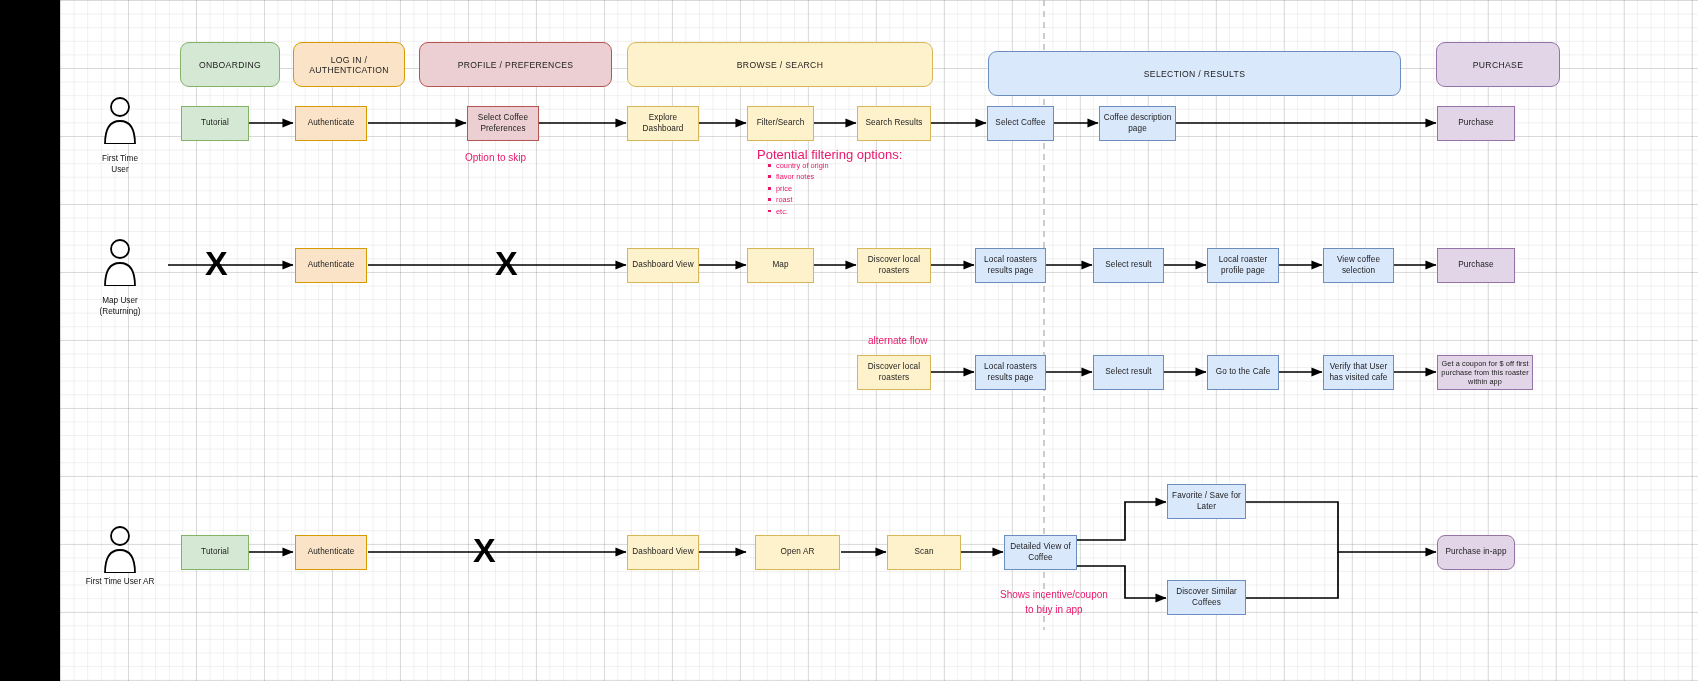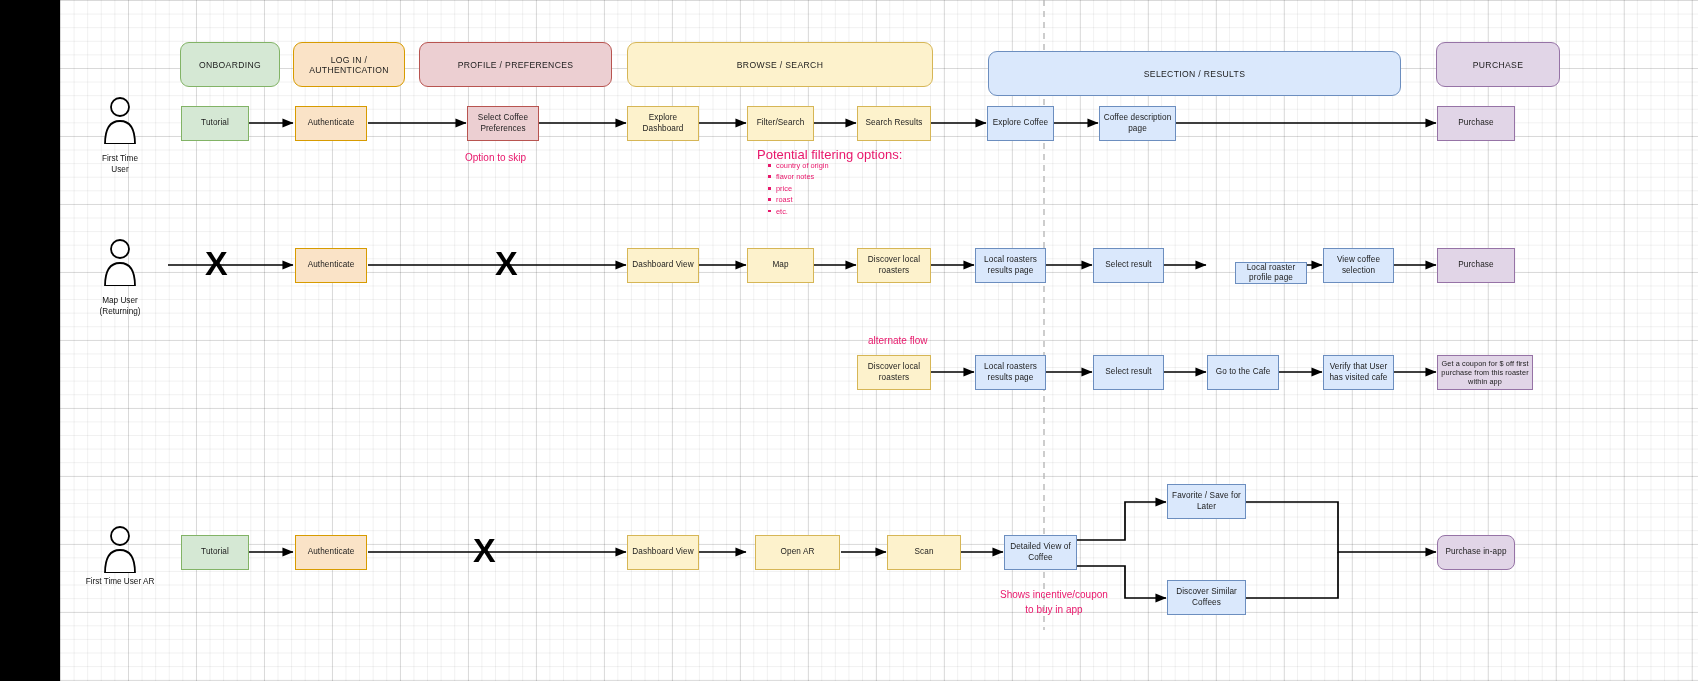--- a/index.html
+++ b/index.html
@@ -234,21 +234,21 @@
   <div class="node n-yellow" style="left:627px; top:106px; width:72px; height:35px;">
     <span>Explore Dashboard</span>
     </div>
   <div class="node n-yellow" style="left:747px; top:106px; width:67px; height:35px;">
     <span>Filter/Search</span>
     </div>
   <div class="node n-yellow" style="left:857px; top:106px; width:74px; height:35px;">
     <span>Search Results</span>
     </div>
   <div class="node n-blue" style="left:987px; top:106px; width:67px; height:35px;">
-    <span>Explore Coffee</span>
+    <span>Select Coffee</span>
     </div>
   <div class="node n-blue" style="left:1099px; top:106px; width:77px; height:35px;">
     <span>Coffee description page</span>
     </div>
   <div class="node n-purple" style="left:1437px; top:106px; width:78px; height:35px;">
     <span>Purchase</span>
     </div>
 
   <div class="note" style="left:465px; top:150px;">Option to skip</div>
   <div class="note note-title" style="left:757px; top:145px;">Potential filtering options:</div>
@@ -273,21 +273,21 @@
     </div>
   <div class="node n-yellow" style="left:857px; top:248px; width:74px; height:35px;">
     <span>Discover local roasters</span>
     </div>
   <div class="node n-blue" style="left:975px; top:248px; width:71px; height:35px;">
     <span>Local roasters results page</span>
     </div>
   <div class="node n-blue" style="left:1093px; top:248px; width:71px; height:35px;">
     <span>Select result</span>
     </div>
-  <div class="node n-blue" style="left:1207px; top:262px; width:72px; height:22px;margin-left:28px;">
+  <div class="node n-blue" style="left:1207px; top:248px; width:72px; height:35px;">
     <span>Local roaster profile page</span>
     </div>
   <div class="node n-blue" style="left:1323px; top:248px; width:71px; height:35px;">
     <span>View coffee selection</span>
     </div>
   <div class="node n-purple" style="left:1437px; top:248px; width:78px; height:35px;">
     <span>Purchase</span>
     </div>
 
   <div class="note" style="left:868px; top:333px;">alternate flow</div>

